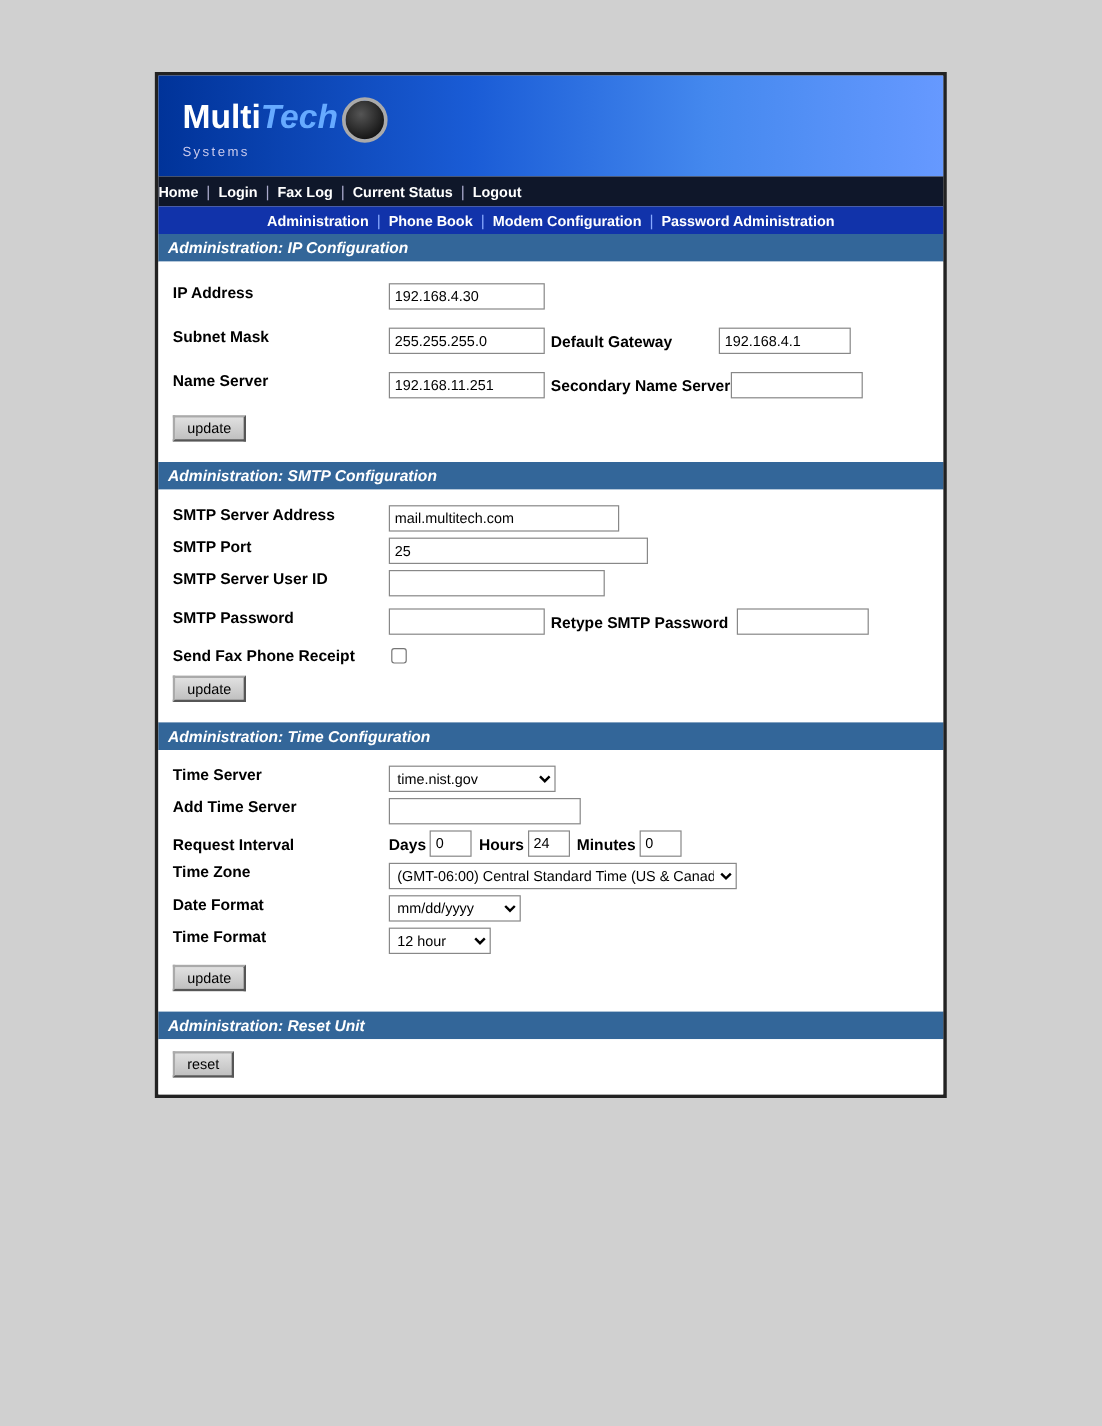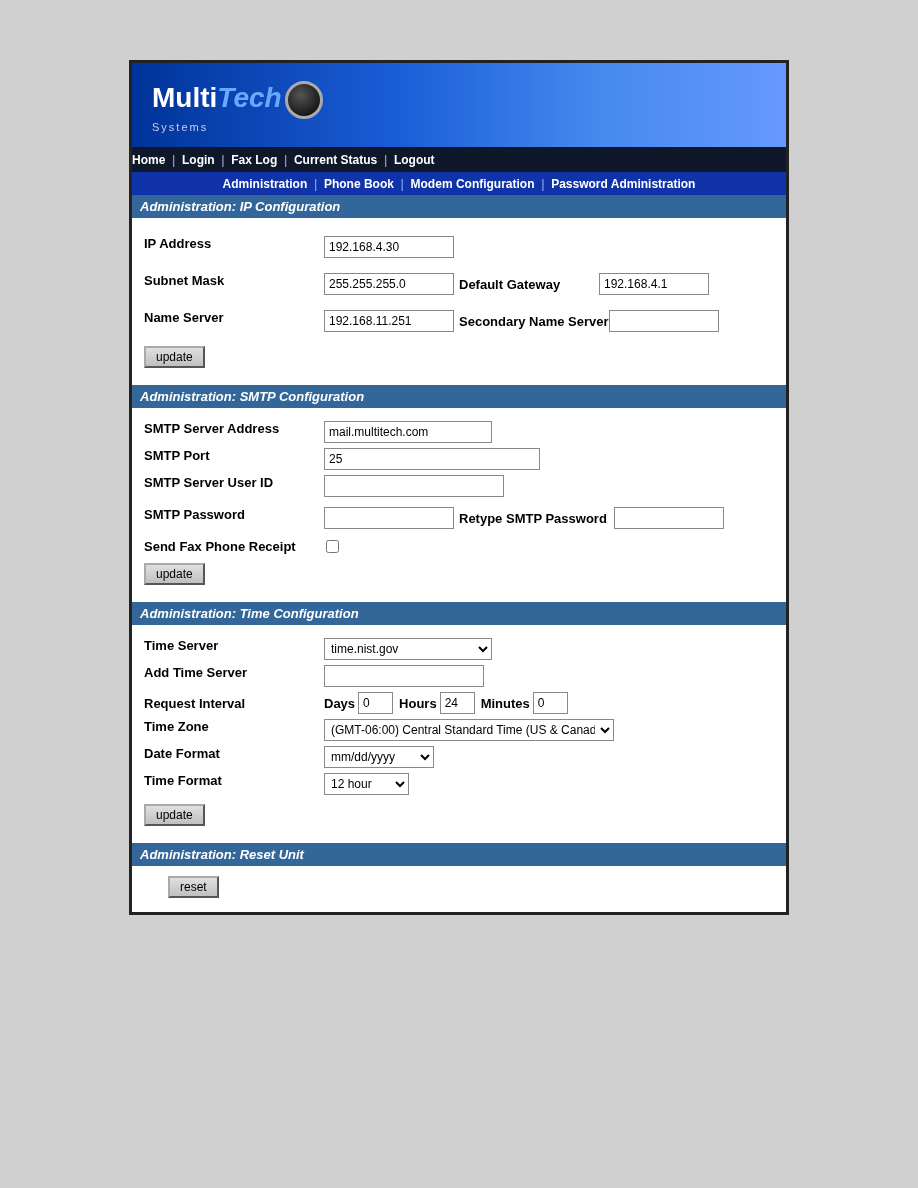--- a/index.html
+++ b/index.html
@@ -166,21 +166,20 @@
     }
 
     .update-btn {
       margin-left: 0;
     }
 
     
     .reset-area {
       padding: 6px 12px 10px 12px;
       background: #fff;
-      margin-left: 24px;
     }
   </style>
 </head>
 <body>
 
 <div class="outer-frame">
 
   <div class="header-logo">
     <div>
       <span class="logo-text">
@@ -267,21 +266,21 @@
   </div>
 
   <div class="section-header">
     <span>Administration: SMTP Configuration</span>
   </div>
 
   <div class="form-area">
 
     <div class="form-row">
       <span class="form-label">SMTP Server Address</span>
-      <input type="text" style="width: 168px;" value="mail.multitech.com">
+      <input type="text" style="width: 192px;" value="mail.multitech.com">
     </div>
 
     <div class="form-row">
       <span class="form-label">SMTP Port</span>
       <input type="text" style="width: 216px;" value="25">
     </div>
 
     <div class="form-row">
       <span class="form-label">SMTP Server User ID</span>
       <input type="text" style="width: 180px;">
@@ -313,21 +312,21 @@
   </div>
 
   <div class="section-header">
     <span>Administration: Time Configuration</span>
   </div>
 
   <div class="form-area">
 
     <div class="form-row">
       <span class="form-label">Time Server</span>
-      <select style="width:168px;">
+      <select style="width:139px;">
         <option>time.nist.gov</option>
         <option>pool.ntp.org</option>
       </select>
     </div>
 
     <div class="form-row">
       <span class="form-label">Add Time Server</span>
       <input type="text" style="width: 160px;">
     </div>
 

